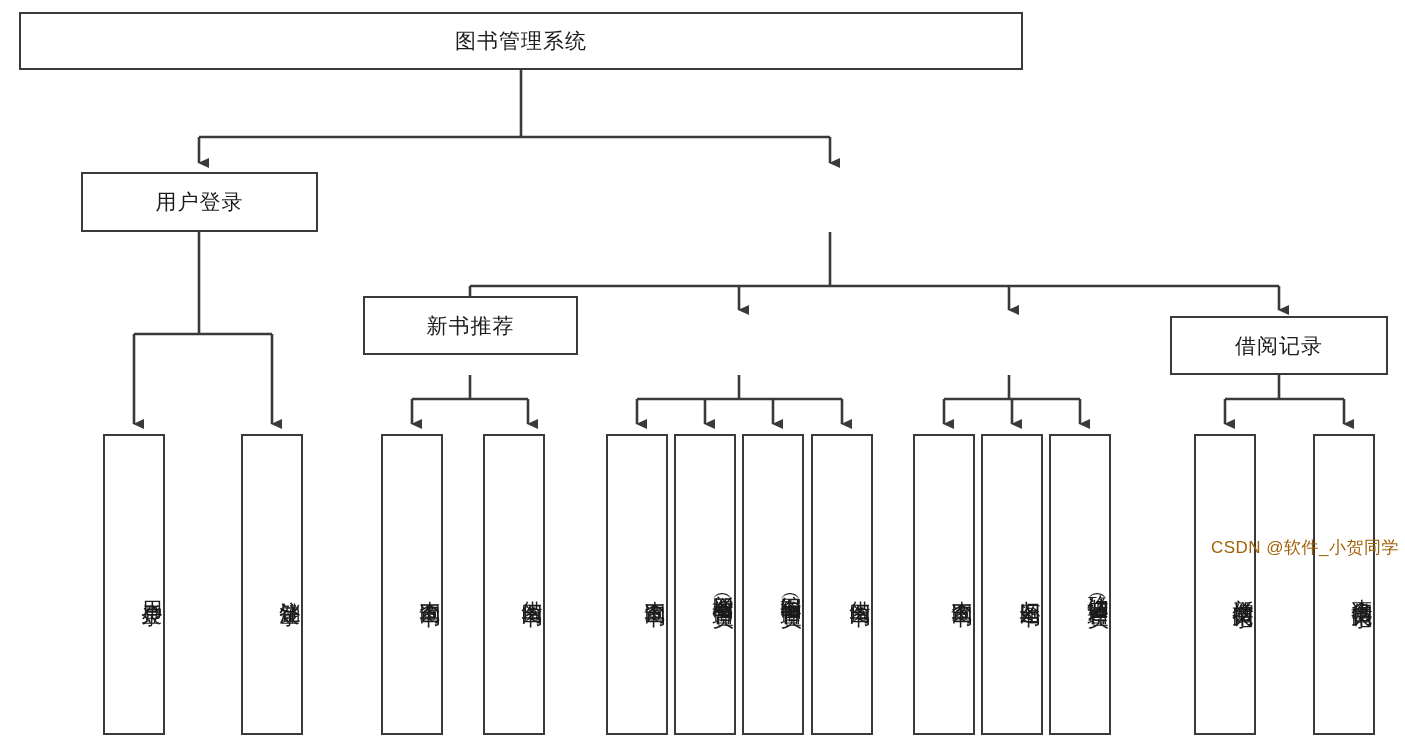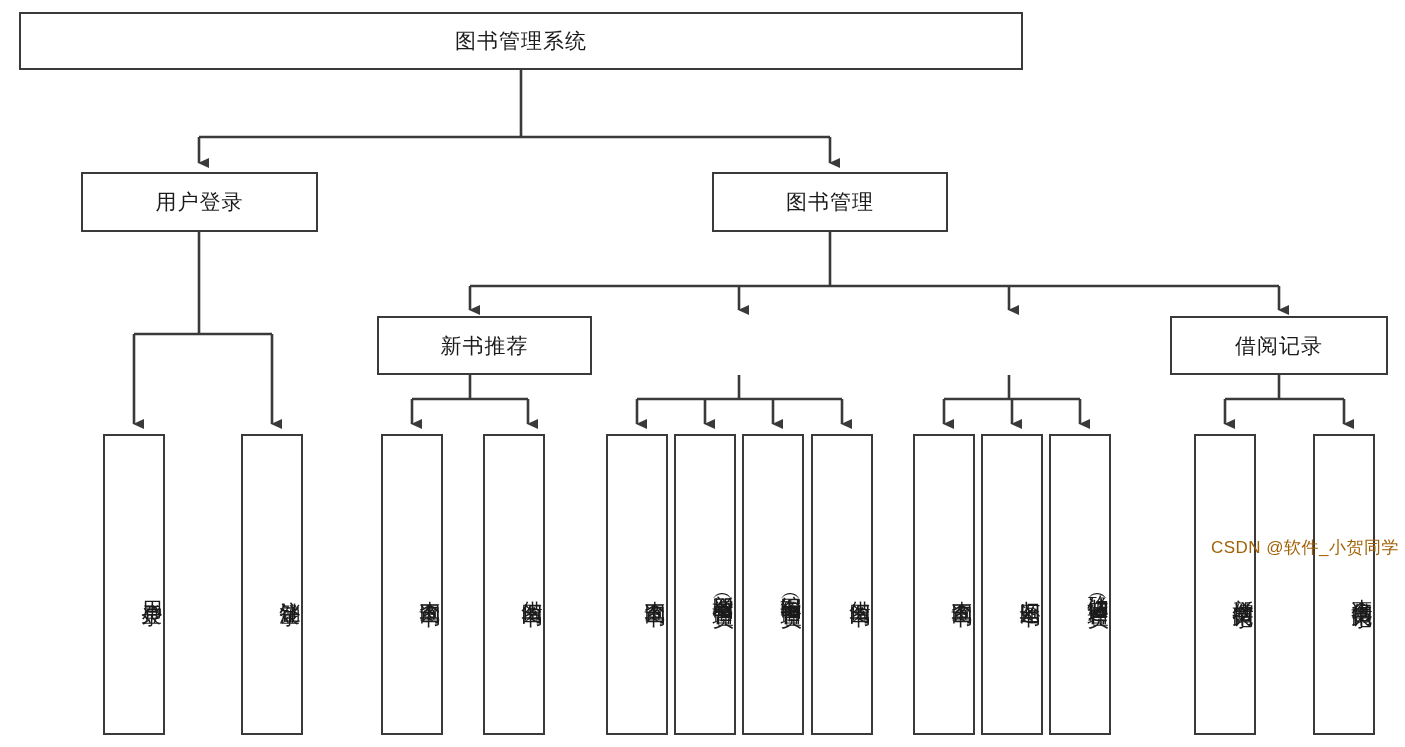--- a/index.html
+++ b/index.html
@@ -69,23 +69,22 @@
       <path d="M1279,375 L1279,399"></path>
       <path d="M1225,399 L1344,399"></path>
       <path d="M1225,399 L1225,424" marker-end="url(#ah)"></path>
       <path d="M1344,399 L1344,424" marker-end="url(#ah)"></path>
     </g>
   </svg>
 
   <div class="node h" style="left:19px;top:12px;width:1004px;height:58px;">图书管理系统</div>
 
   <div class="node h" style="left:81px;top:172px;width:237px;height:60px;">用户登录</div>
-  <div class="node h" style="left:712px;top:172px;width:236px;height:60px;">图书管理</div>
 
-  <div class="node h" style="left:363px;top:316px;width:215px;height:59px;margin-left:14px;">新书推荐</div>
+  <div class="node h" style="left:363px;top:296px;width:215px;height:59px;">新书推荐</div>
   <div class="node h" style="left:1170px;top:316px;width:218px;height:59px;font-family:Liberation Serif, serif;">借阅记录</div>
 
   <div class="node v" style="left:103px;top:434px;width:62px;height:301px;">用户登录</div>
   <div class="node v" style="left:241px;top:434px;width:62px;height:301px;">注销登录</div>
 
   <div class="node v" style="left:381px;top:434px;width:62px;height:301px;">查询图书</div>
   <div class="node v" style="left:483px;top:434px;width:62px;height:301px;">借阅图书</div>
 
   <div class="node v" style="left:606px;top:434px;width:62px;height:301px;">查询图书</div>
   <div class="node v tall" style="left:674px;top:434px;width:62px;height:301px;">新增图书（管理员）</div>

